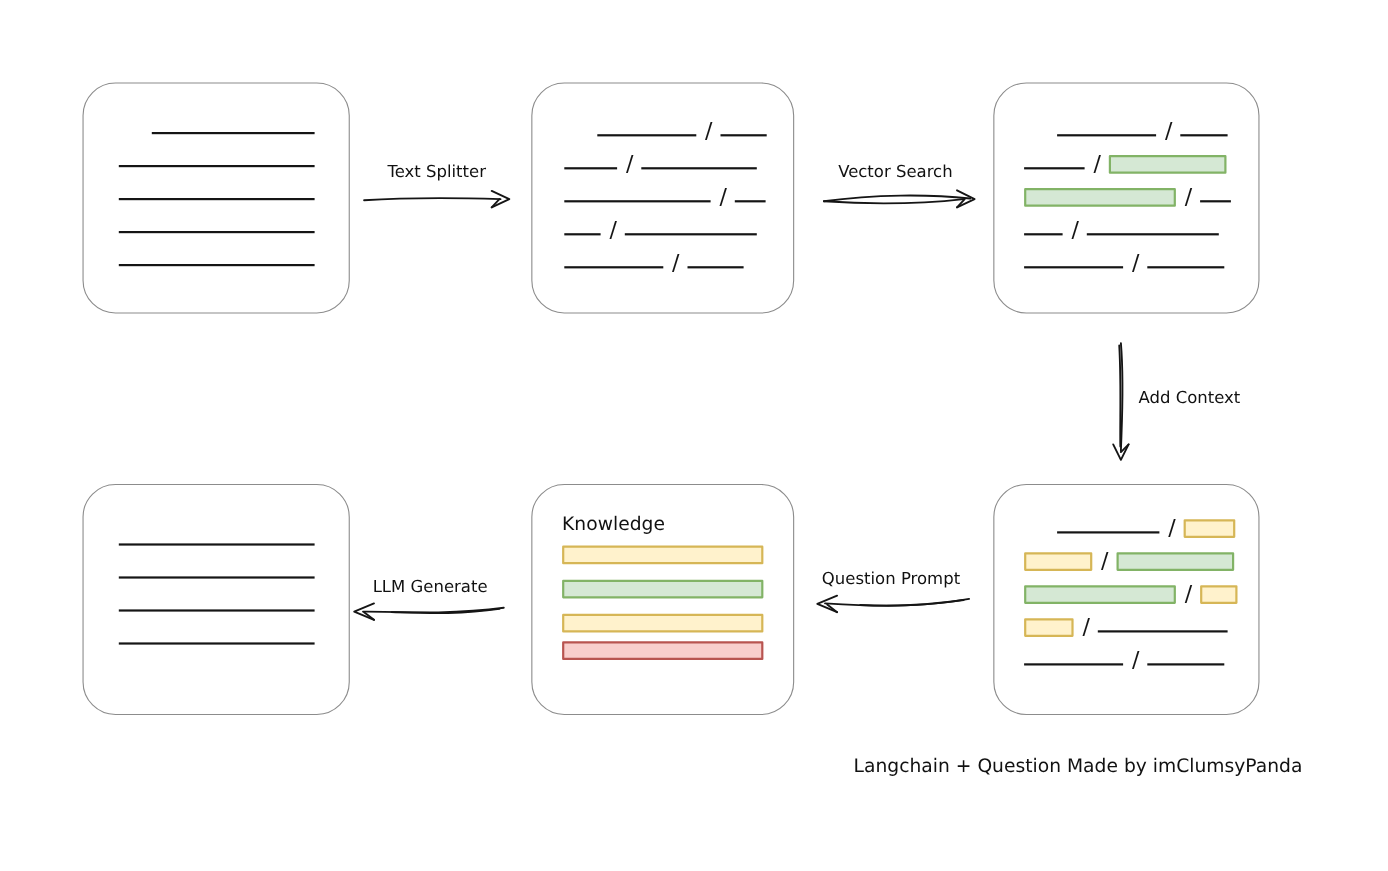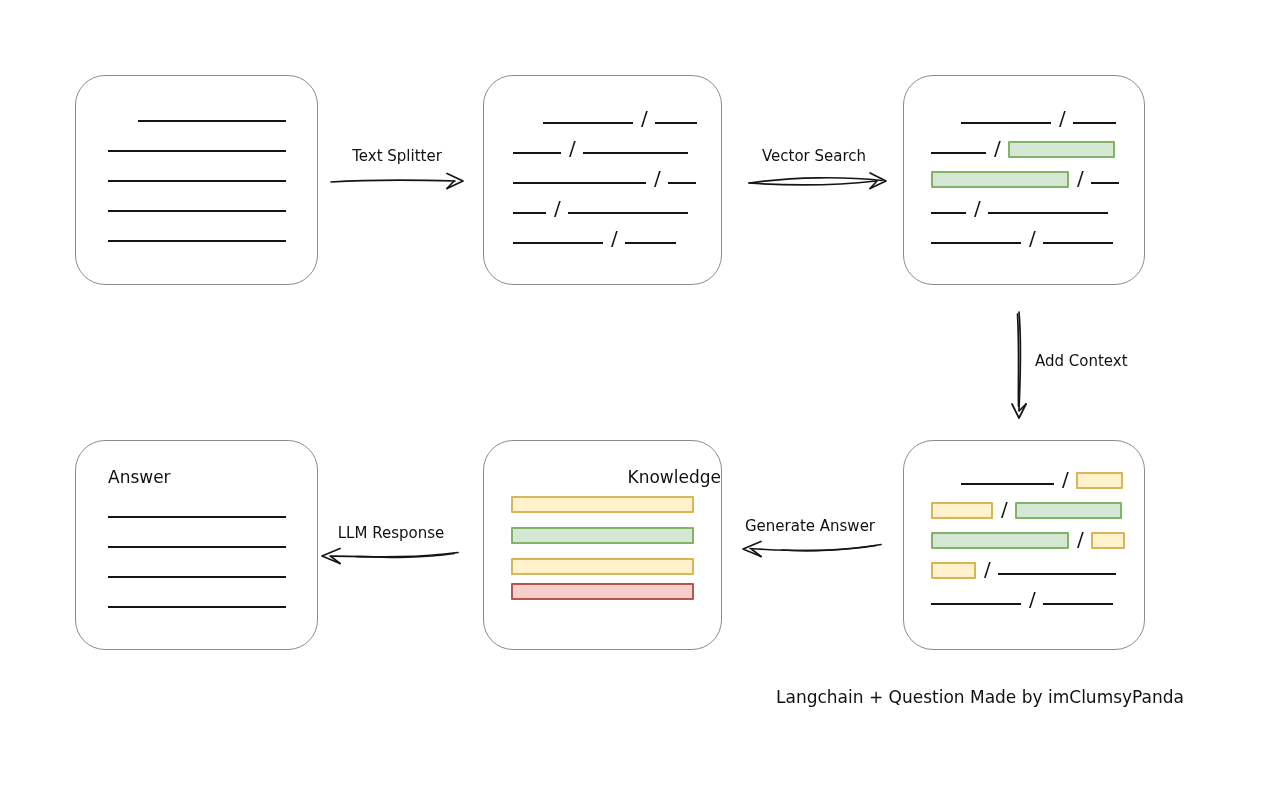--- a/index.html
+++ b/index.html
@@ -35,21 +35,21 @@
   }
   .seg-rect{
     display:inline-block;height:17px;box-sizing:border-box;border:2px solid;
     border-radius:1px;margin-bottom:-4px;
   }
   .seg-rect.green {background:var(--green-fill,#d5e8d4); border-color:var(--green-stroke,#82b366);}
   .seg-rect.yellow{background:var(--yellow-fill,#fff2cc);border-color:var(--yellow-stroke,#d6b656);}
 
   .box-inner{box-sizing:border-box;height:100%;}
   #box-answer .box-inner{padding:25px 0 0 0;}
-  #box-prompt .box-inner{padding:25px 0 0 27px;text-align:right;}
+  #box-prompt .box-inner{padding:25px 0 0 27px;}
   .box-title{font-size:17px;height:22px;line-height:22px;}
   #box-answer .box-title{margin-left:32px;}
   #box-prompt .box-title.question{margin-top:12px;}
 
   .bars .bar{width:183px;height:17px;box-sizing:border-box;border:2px solid;border-radius:1px;margin-top:14px;}
   .bars .bar:first-child{margin-top:8px;}
   .bars .bar.green {background:var(--green-fill); border-color:var(--green-stroke);}
   .bars .bar.yellow{background:var(--yellow-fill);border-color:var(--yellow-stroke);}
   .bars .bar.red   {background:var(--red-fill);   border-color:var(--red-stroke);}
 
@@ -193,43 +193,42 @@
         <div class="bar yellow"></div>
       </div>
     <div class="bars">
         <div class="bar red"></div>
       </div>
   </div>
 </div>
 
 <div class="box" id="box-answer">
   <div class="box-inner">
-    <div class="box-title">Answer</div>
     <div class="rows">
         <div class="seg-row">
           <span class="seg-line" style="width: 178px;"></span>
         </div>
         <div class="seg-row">
           <span class="seg-line" style="width: 178px;"></span>
         </div>
         <div class="seg-row">
           <span class="seg-line" style="width: 178px;"></span>
         </div>
         <div class="seg-row">
           <span class="seg-line" style="width: 178px;"></span>
         </div>
       </div>
   </div>
 </div>
 
 <div class="arrow-label" id="lbl-text-splitter">Text Splitter</div>
 <div class="arrow-label" id="lbl-vector-search">Vector Search</div>
 <div class="arrow-label" id="lbl-add-context">Add Context</div>
-<div class="arrow-label" id="lbl-generate-prompt">Generate Answer</div>
-<div class="arrow-label" id="lbl-llm-response">LLM Response</div>
+<div class="arrow-label" id="lbl-generate-prompt">Question Prompt</div>
+<div class="arrow-label" id="lbl-llm-response">LLM Generate</div>
 
 <div id="caption">Langchain + Question Made by imClumsyPanda</div>
 
 <svg id="arrow-layer" viewBox="0 0 1262 792" xmlns="http://www.w3.org/2000/svg">
 
   <g>
     <path d="M331,182 C372,179.5 420,180 455,181"></path>
     <path d="M447,173.5 L463,181 L447,188.5"></path>
     <path d="M447,188.5 L454,181"></path>
   </g>

